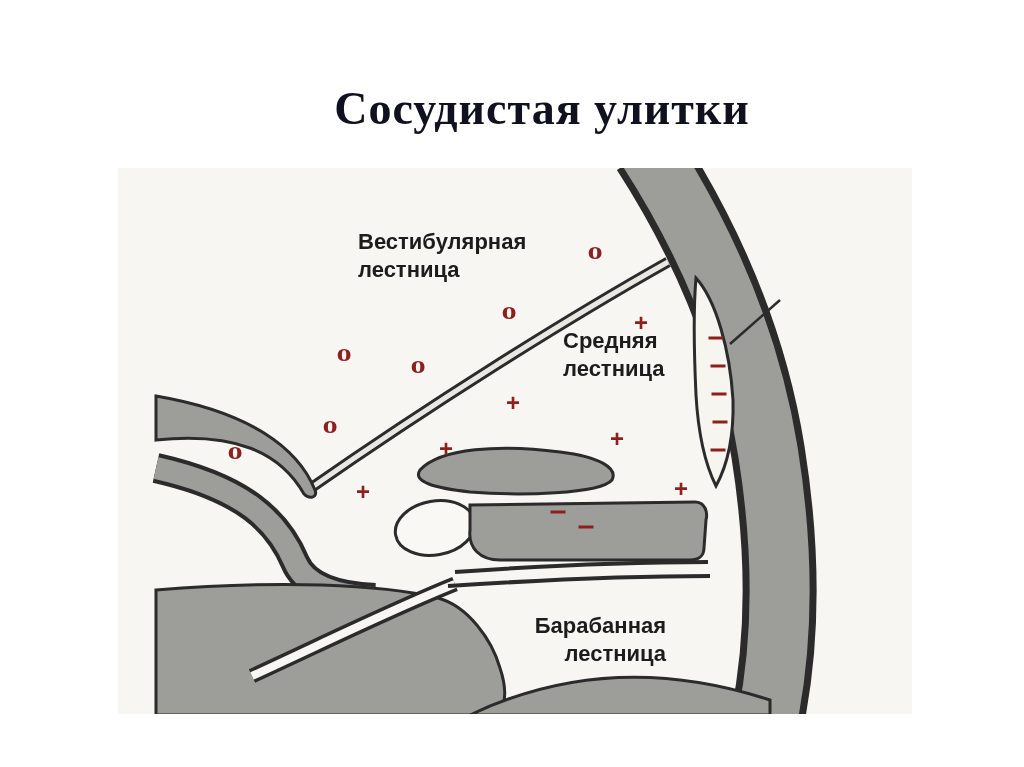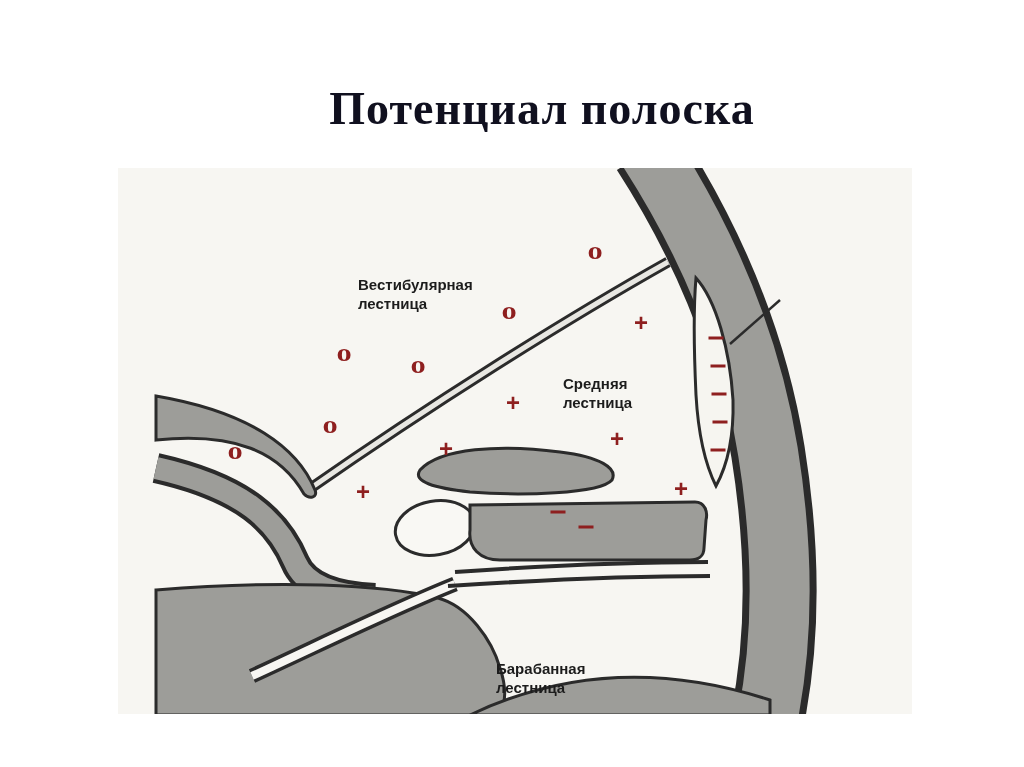--- a/index.html
+++ b/index.html
@@ -15,27 +15,27 @@
     margin:0;text-align:center;
     font-family:"Liberation Serif","DejaVu Serif",serif;
     font-size:46px;font-weight:600;letter-spacing:1px;
     color:var(--title-color,#10101f);
   }
   .figure{position:absolute;inset:0;}
   .figure svg{position:absolute;left:0;top:0;}
   .label{
     position:absolute;
     font-family:"Liberation Sans",sans-serif;
-    font-weight:bold;font-size:15px;line-height:1.25;
-    color:#1c1c1c;white-space:pre-line;margin-top:48px;
+    font-weight:bold;font-size:22px;line-height:1.25;
+    color:#1c1c1c;white-space:pre-line;
   }
   .lbl-vestibuli{left:358px;top:228px;}
   .lbl-stria{left:782px;top:262px;}
   .lbl-media{left:563px;top:327px;}
-  .lbl-tympani{left:496px;top:612px;width:170px;text-align:left;}
+  .lbl-tympani{left:496px;top:612px;width:170px;text-align:right;}
   #markers{position:absolute;inset:0;pointer-events:none;}
   .marker{
     position:absolute;transform:translate(-50%,-50%);
     color:var(--accent-red,#8e1f1f);
   }
   .marker.o{
     font-family:"DejaVu Serif","Liberation Serif",serif;
     font-weight:bold;font-size:22px;
   }
   .marker.plus{
@@ -45,21 +45,21 @@
   .marker.minus{
     width:15px;height:3px;
     background:var(--accent-red,#8e1f1f);
   }
 </style>
 </head>
 <body>
 
 <div class="slide">
 
-  <h1 class="title">Потенциал полоска</h1>
+  <h1 class="title">Сосудистая улитки</h1>
 
   <div class="figure">
 
     <svg width="1024" height="767" viewBox="0 0 1024 767">
       <defs>
         <clipPath id="scanClip">
           <rect x="118" y="168" width="794" height="546"></rect>
         </clipPath>
       </defs>
 

